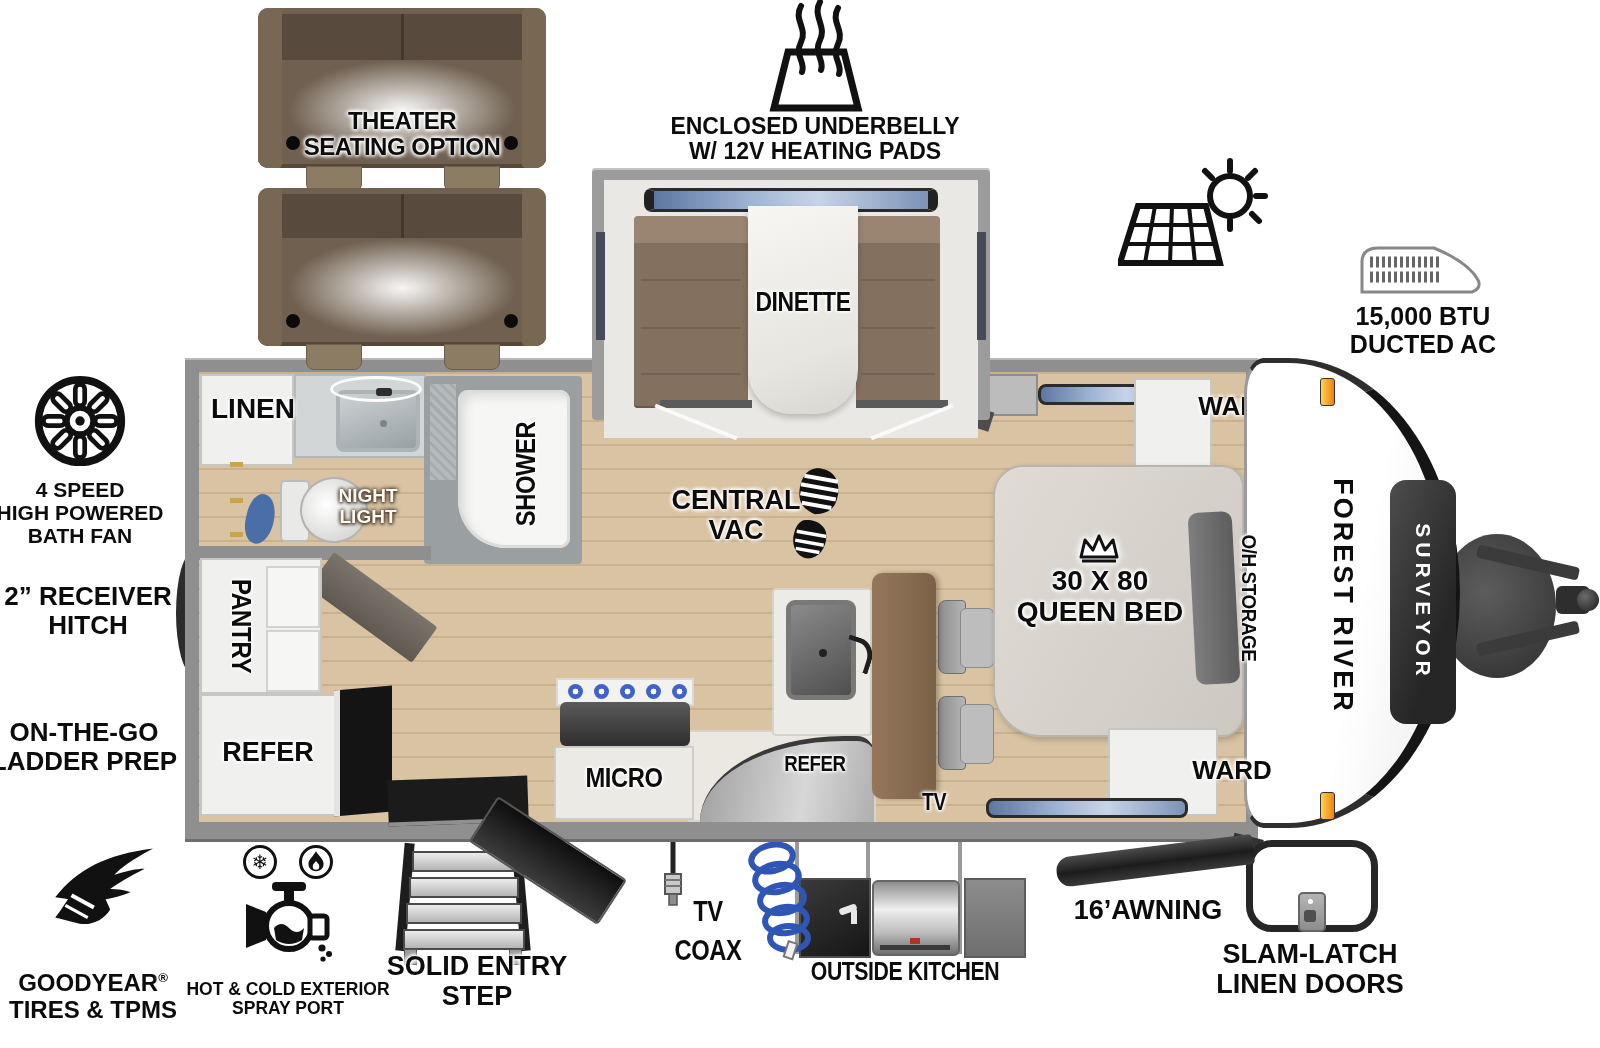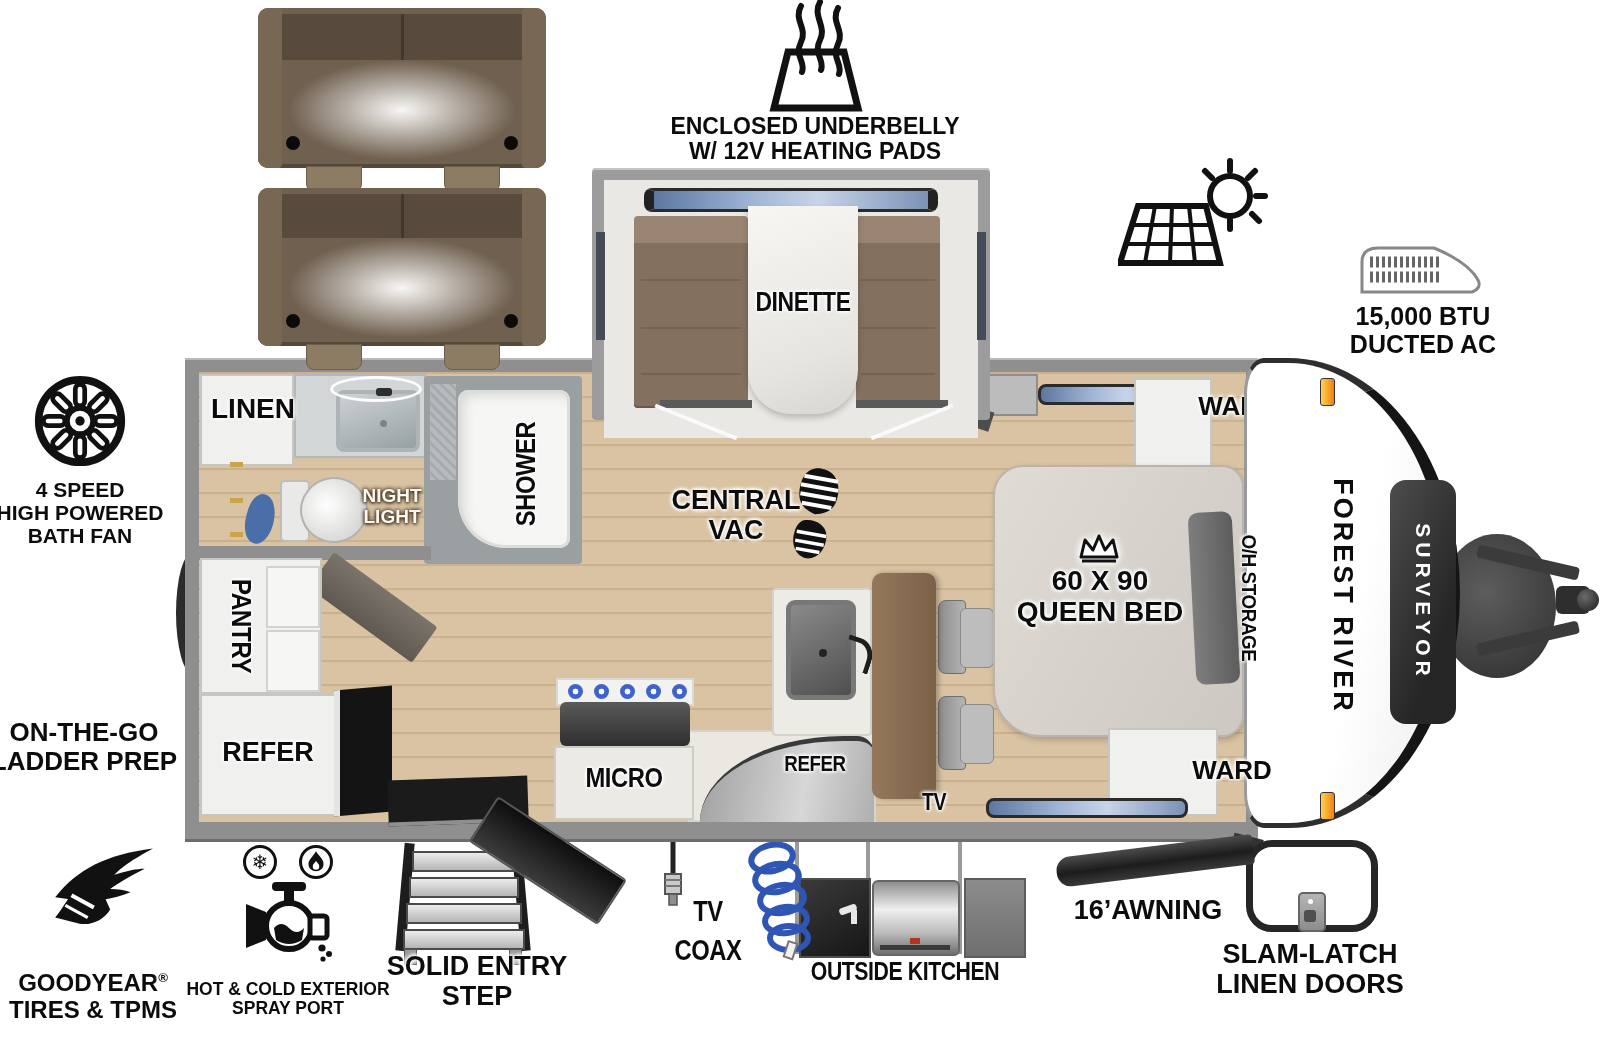--- a/index.html
+++ b/index.html
@@ -52,20 +52,22 @@
       <div class="abs" style="left:143px;top:6px;width:3px;height:46px;background:#43382c;"></div>
       <div class="abs" style="left:0;top:0;width:24px;height:160px;background:#77675३;background:#776753;border-radius:10px 4px 4px 10px;"></div>
       <div class="abs" style="right:0;top:0;width:24px;height:160px;background:#776753;border-radius:4px 10px 10px 4px;"></div>
       <div class="abs" style="left:30px;top:52px;width:228px;height:100px;background:radial-gradient(closest-side,rgba(255,255,255,0.95),rgba(255,255,255,0));"></div>
       <div class="dot" style="left:28px;top:128px;"></div>
       <div class="dot" style="right:28px;top:128px;"></div>
     </div>
     <div class="foot" style="left:48px;top:158px;width:54px;height:24px;"></div>
     <div class="foot" style="left:186px;top:158px;width:54px;height:24px;"></div>
   </div>
+  <div class="lbl cond" style="left:402px;top:108px;font-size:24px;">THEATER
+SEATING OPTION</div>
 
   <div class="abs" style="left:258px;top:188px;width:288px;height:182px;">
     <div class="abs" style="left:0;top:0;width:288px;height:158px;background:#6f604f;border-radius:10px;box-shadow:inset 0 -4px 0 #544838;">
       <div class="abs" style="left:8px;top:6px;width:272px;height:44px;background:#584b3d;border-radius:8px;"></div>
       <div class="abs" style="left:143px;top:6px;width:3px;height:44px;background:#43382c;"></div>
       <div class="abs" style="left:0;top:0;width:24px;height:158px;background:#776753;border-radius:10px 4px 4px 10px;"></div>
       <div class="abs" style="right:0;top:0;width:24px;height:158px;background:#776753;border-radius:4px 10px 10px 4px;"></div>
       <div class="abs" style="left:30px;top:50px;width:228px;height:100px;background:radial-gradient(closest-side,rgba(255,255,255,0.95),rgba(255,255,255,0));"></div>
       <div class="dot" style="left:28px;top:126px;"></div>
       <div class="dot" style="right:28px;top:126px;"></div>
@@ -138,20 +140,22 @@
       <g transform="rotate(315 50 50)">
           <rect x="45" y="11" width="10" height="23" rx="5"></rect>
         </g>
     </g>
     <circle cx="50" cy="50" r="14" fill="#fff" stroke="#111" stroke-width="6"></circle>
     <circle cx="50" cy="50" r="5" fill="#111"></circle>
   </svg>
   <div class="lbl" style="left:80px;top:478px;font-size:21px;">4 SPEED
 HIGH POWERED
 BATH FAN</div>
+  <div class="lbl" style="left:88px;top:582px;font-size:26px;">2” RECEIVER
+HITCH</div>
   <div class="lbl" style="left:84px;top:718px;font-size:26px;">ON-THE-GO
 LADDER PREP</div>
 
   <svg class="abs" viewBox="0 0 110 92" style="left:45px;top:836px;width:112px;height:94px;">
     <path d="M10,60 C32,32 60,18 106,12 C84,24 76,30 68,38 C80,34 90,32 98,32 C82,40 72,46 64,52 C72,52 78,53 84,55 C66,62 50,64 38,64 Z" fill="#111"></path>
     <path d="M34,48 C42,44 52,46 56,54 L64,72 C58,82 46,88 34,86 L10,80 C18,70 24,58 34,48 Z" fill="#111"></path>
     <line x1="26" y1="58" x2="48" y2="70" stroke="#fff" stroke-width="4"></line>
     <line x1="20" y1="68" x2="42" y2="80" stroke="#fff" stroke-width="3"></line>
   </svg>
   <div class="lbl" style="left:93px;top:944px;font-size:24px;">
@@ -249,21 +253,21 @@
     <div class="abs" style="left:40px;top:26px;width:7px;height:7px;background:#7c8487;border-radius:50%;"></div>
   </div>
   <div class="abs" style="left:330px;top:376px;width:86px;height:20px;border:3px solid rgba(255,255,255,0.95);border-radius:50%;"></div>
   <div class="lbl" style="left:253px;top:394px;font-size:28px;">LINEN</div>
   <div class="abs" style="left:280px;top:480px;width:26px;height:58px;background:#e9e9e7;border:2px solid #bdbdbb;border-radius:5px;"></div>
   <div class="abs" style="left:300px;top:477px;width:64px;height:62px;background:radial-gradient(circle at 40% 40%,#ffffff,#c9c9c7);border:2px solid #b3b3b1;border-radius:50%;transform:rotate(-8deg);"></div>
   <div class="abs" style="left:246px;top:494px;width:28px;height:50px;background:#4a6fa8;border-radius:45% 55% 50% 50%;transform:rotate(14deg);"></div>
   <div class="abs" style="left:230px;top:462px;width:13px;height:5px;background:#c9a44a;"></div>
   <div class="abs" style="left:230px;top:498px;width:13px;height:5px;background:#c9a44a;"></div>
   <div class="abs" style="left:230px;top:532px;width:13px;height:5px;background:#c9a44a;"></div>
-  <div class="lbl" style="left:392px;top:486px;font-size:19px;color:#fdf9f1;text-shadow:0 0 4px #4a3a28,0 0 4px #4a3a28,0 1px 3px #3a2d1e;">NIGHT
+  <div class="lbl" style="left:368px;top:486px;font-size:19px;color:#fdf9f1;text-shadow:0 0 4px #4a3a28,0 0 4px #4a3a28,0 1px 3px #3a2d1e;">NIGHT
 LIGHT</div>
   <div class="abs" style="left:424px;top:376px;width:158px;height:188px;background:#9aa0a2;border-radius:4px;">
     <div class="abs" style="left:6px;top:8px;width:26px;height:96px;background:repeating-linear-gradient(45deg,#b6babd 0 4px,#a6abae 4px 7px);"></div>
     <div class="abs" style="left:34px;top:14px;width:112px;height:158px;background:#f6f6f5;border-radius:10px 10px 10px 48px;box-shadow:inset 0 0 0 3px #dcdcda, inset 6px 6px 12px rgba(0,0,0,0.12);"></div>
   </div>
   <div class="lbl cond" style="left:527px;top:474px;transform:translate(-50%,-50%) rotate(-90deg) scaleX(0.88);font-size:27px;white-space:nowrap;">SHOWER</div>
   <div class="abs wall" style="left:199px;top:546px;width:232px;height:14px;"></div>
   <div class="abs" style="left:334px;top:552px;width:128px;height:44px;background:linear-gradient(180deg,#7b746b,#5f5952);transform:rotate(36deg);transform-origin:left top;border-radius:3px;"></div>
 
   <div class="abs whitebox" style="left:200px;top:558px;width:122px;height:136px;">
@@ -348,20 +352,20 @@
   <div class="abs window" style="left:1038px;top:384px;width:148px;height:21px;"></div>
   <div class="abs whitebox" style="left:1134px;top:378px;width:78px;height:90px;"></div>
   <div class="lbl" style="left:1238px;top:392px;font-size:26px;">WARD</div>
   <div class="abs" style="left:993px;top:465px;width:247px;height:268px;background:linear-gradient(120deg,#e0dcd5,#cdc9c2);border:2px solid #b9b5ae;
               border-radius:30px 22px 22px 48px;box-shadow:2px 3px 6px rgba(0,0,0,0.2);"></div>
   <div class="abs" style="left:1192px;top:512px;width:44px;height:172px;background:linear-gradient(90deg,#7e7e7e,#5d5d5d);border-radius:10px;transform:rotate(-3deg);"></div>
   <svg class="abs" viewBox="0 0 46 32" style="left:1076px;top:532px;width:46px;height:32px;filter:drop-shadow(0 0 3px #fff) drop-shadow(0 0 3px #fff);">
     <path d="M5,25 L9,8 L17,18 L23,4 L29,18 L37,8 L41,25 Z" fill="#fff" stroke="#111" stroke-width="3" stroke-linejoin="round"></path>
     <line x1="6" y1="29" x2="40" y2="29" stroke="#111" stroke-width="3"></line>
   </svg>
-  <div class="lbl" style="left:1100px;top:566px;font-size:28px;">60 X 90
+  <div class="lbl" style="left:1100px;top:566px;font-size:28px;">30 X 80
 QUEEN BED</div>
   <div class="lbl cond" style="left:1249px;top:598px;transform:translate(-50%,-50%) rotate(90deg) scaleX(0.9);font-size:21px;white-space:nowrap;z-index:3;">O/H STORAGE</div>
   <div class="abs whitebox" style="left:1108px;top:728px;width:110px;height:88px;"></div>
   <div class="lbl" style="left:1232px;top:756px;font-size:26px;z-index:3;">WARD</div>
   <div class="abs window" style="left:986px;top:798px;width:202px;height:20px;z-index:2;"></div>
 
 </div>
 
 </body></html>

